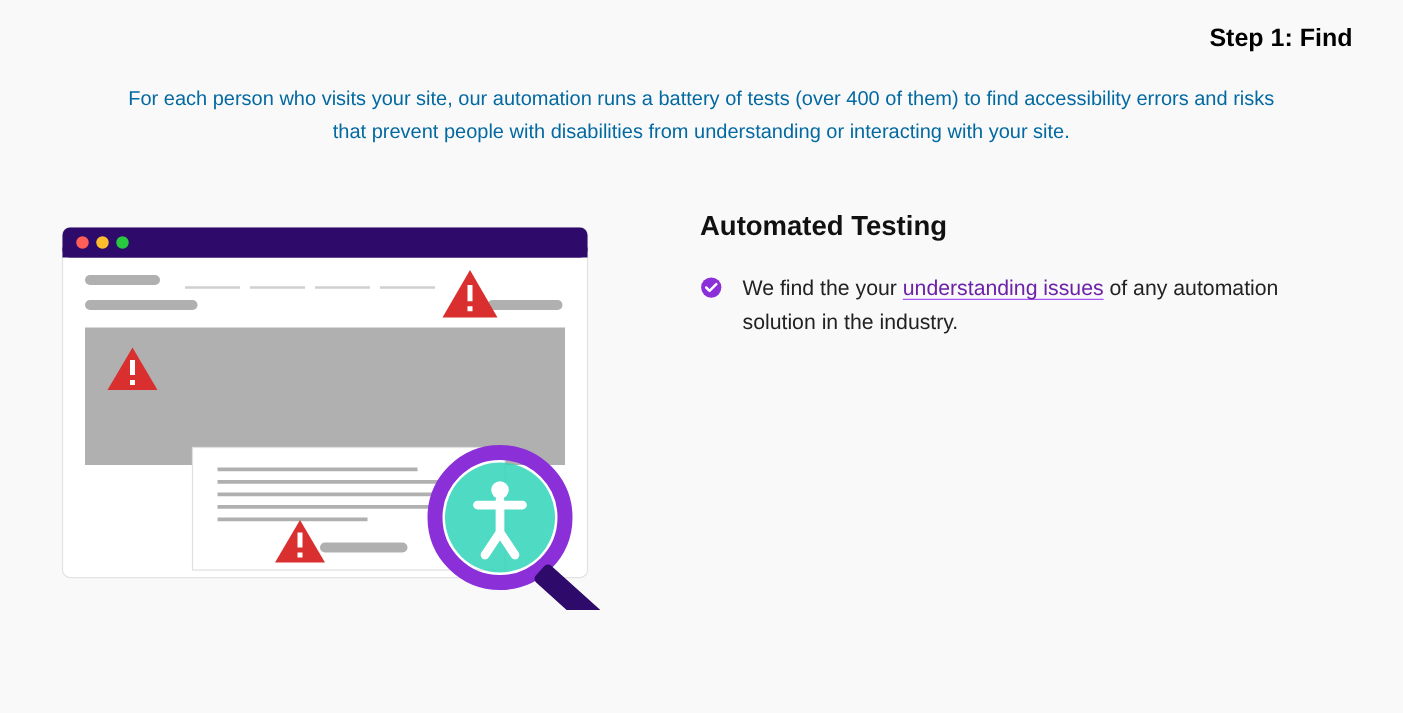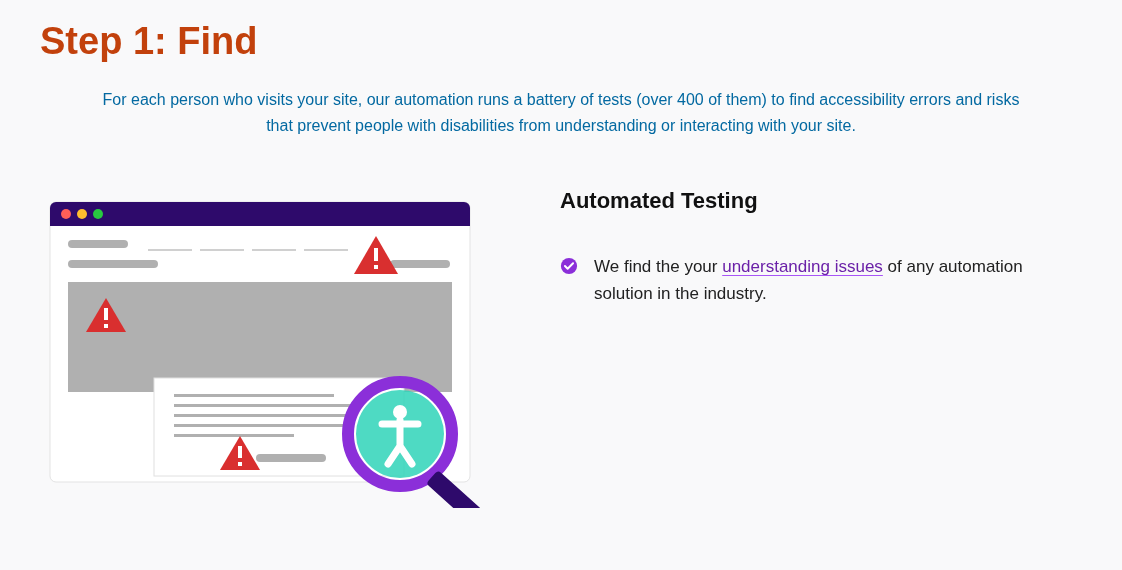--- a/index.html
+++ b/index.html
@@ -5,25 +5,25 @@
   * { box-sizing: border-box; margin: 0; padding: 0; }
   body {
     font-family: -apple-system, BlinkMacSystemFont, "Segoe UI", Helvetica, Arial, sans-serif;
     background: #f9f9fa;
     color: #1a1a1a;
     width: 1122px;
     height: 570px;
     padding: 20px 40px;
   }
   .heading {
-    text-align: left;
-    font-size: 38px;
+    text-align: right;
+    font-size: 20px;
     font-weight: 700;
     margin-bottom: 24px;
-    color: #c2410c;
+    color: #000000;
   }
   .intro {
     text-align: center;
     font-size: 16px;
     line-height: 1.6;
     color: #0369a1;
     max-width: 920px;
     margin: 0 auto 50px;
   }
   .two-col {
@@ -35,21 +35,21 @@
     flex: 0 0 460px;
     display: flex;
     justify-content: flex-start;
   }
   .content-col {
     flex: 1;
   }
   .subheading {
     font-size: 22px;
     font-weight: 700;
-    margin-bottom: 40px;
+    margin-bottom: 24px;
     color: #111;
   }
   ul.bullets {
     list-style: none;
   }
   ul.bullets li {
     display: flex;
     gap: 16px;
     margin-bottom: 22px;
     font-size: 17px;

